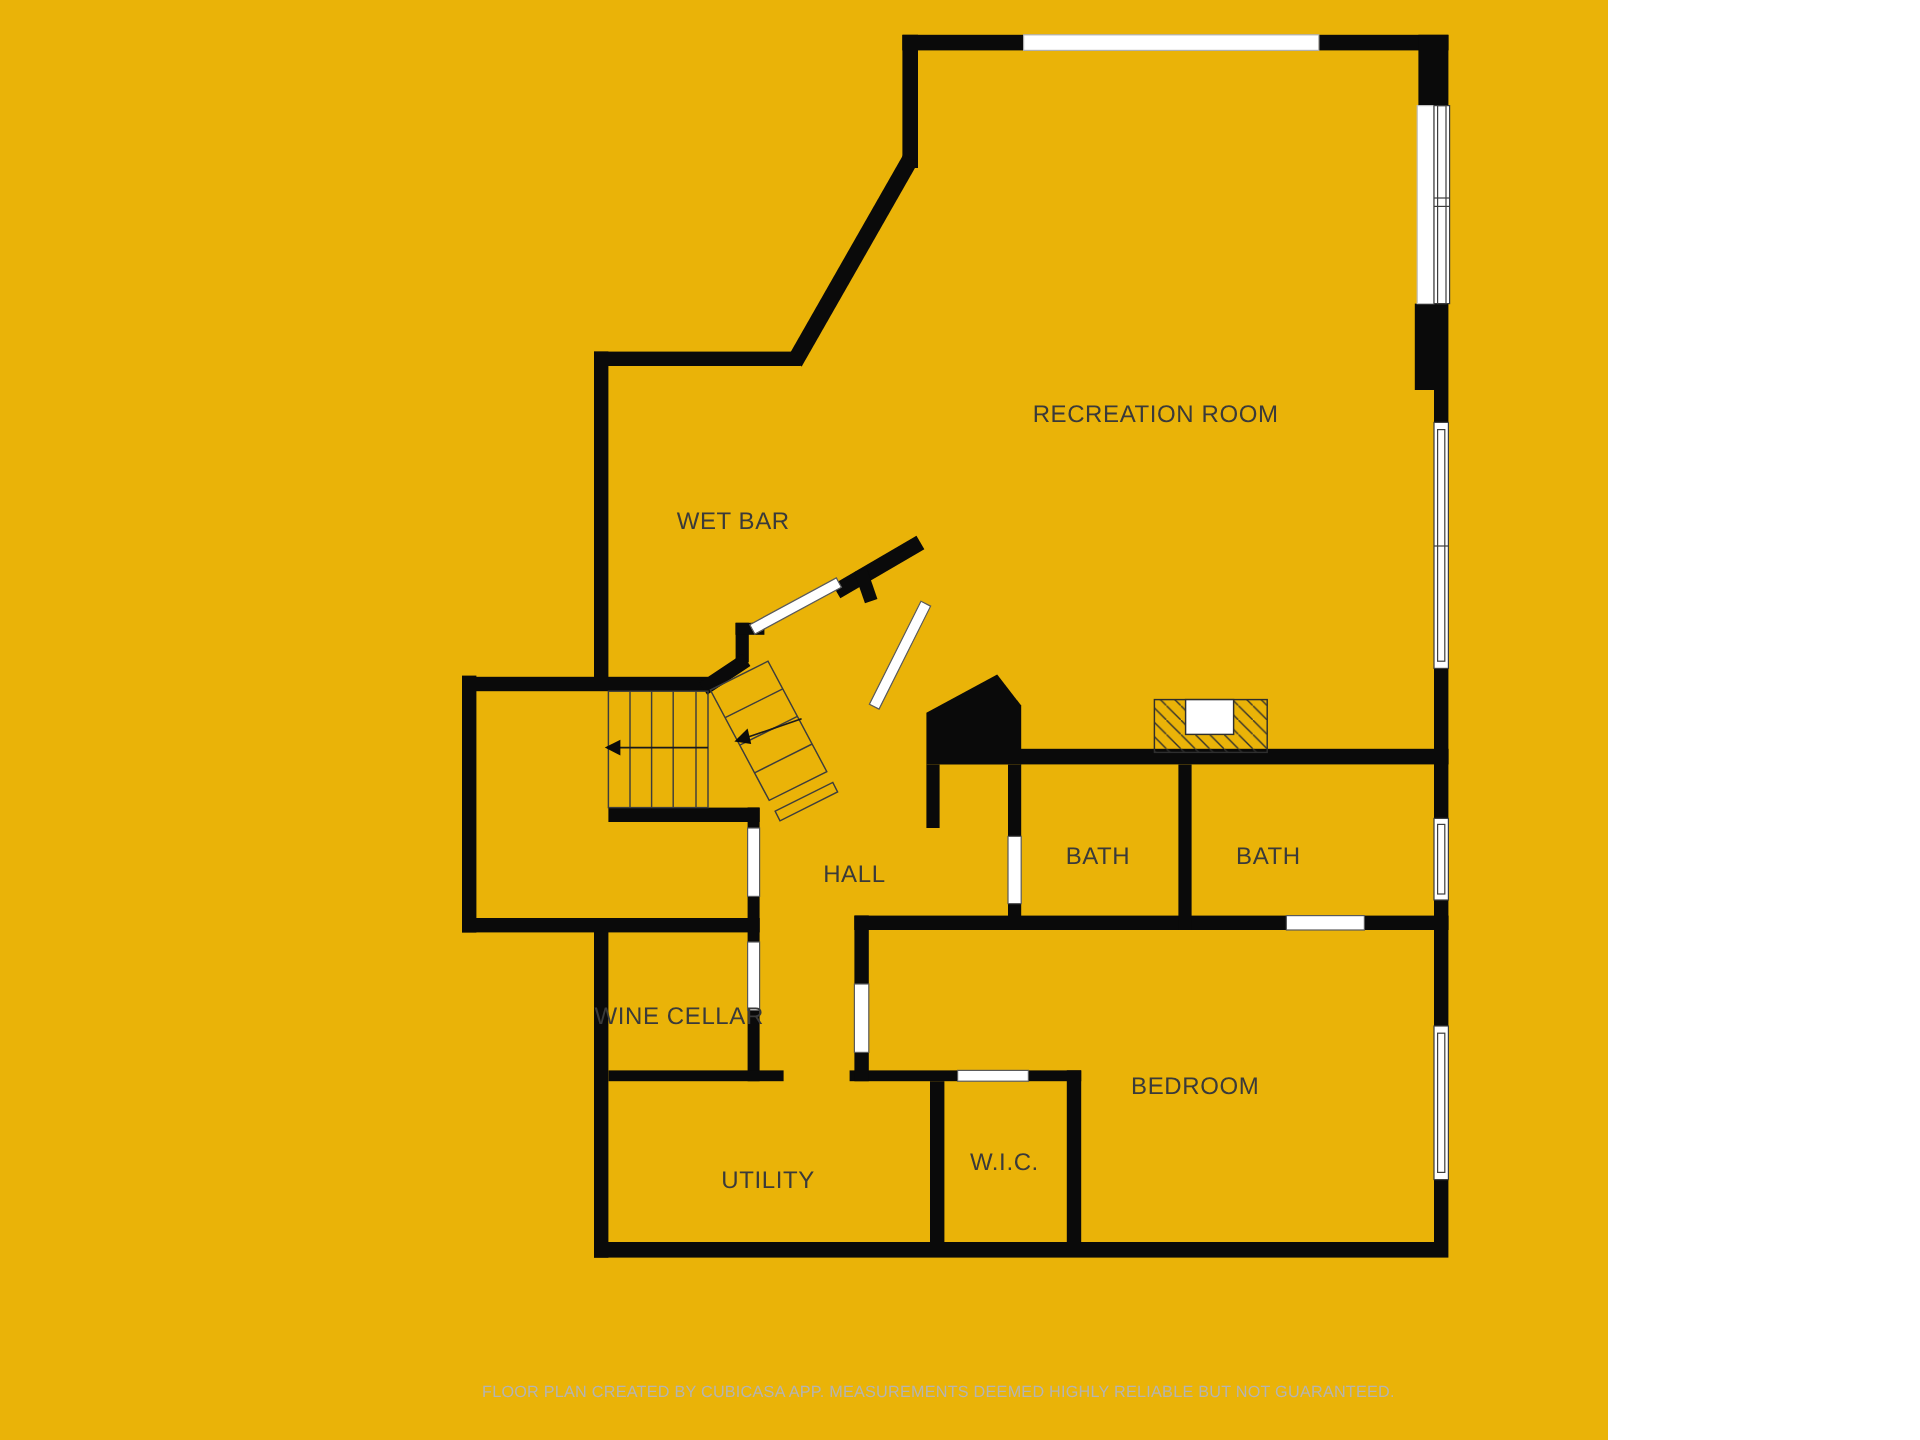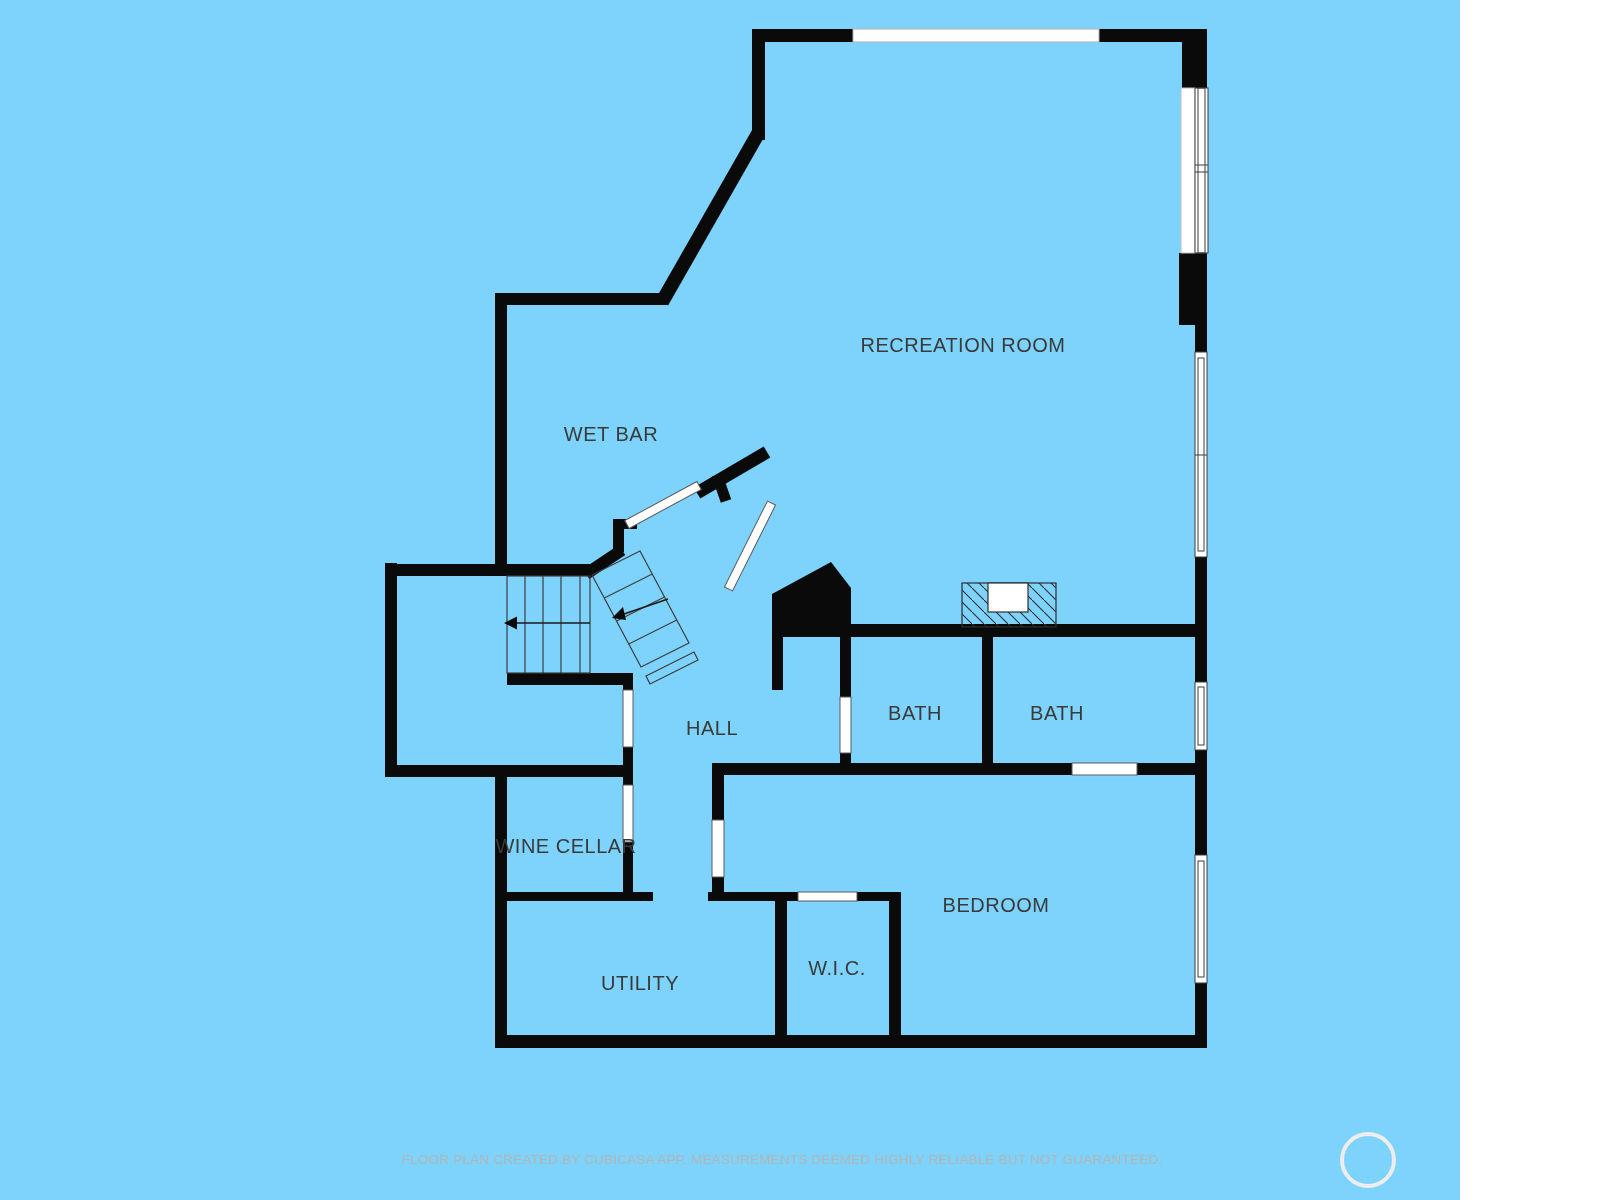--- a/index.html
+++ b/index.html
@@ -3,23 +3,23 @@
 <meta charset="utf-8">
 <style>
   html, body {
     margin: 0;
     padding: 0;
     background: #ffffff;
     font-family: "Liberation Sans", sans-serif;
   }
   .stage {
     position: relative;
-    width: 1460px;
+    width: 1340px;
     height: 1200px;
-    background: #7dd3fc;
+    background: #eab308;
     overflow: hidden;
   }
   svg { display: block; }
   .room-label {
     fill: #3a3a3a;
     font-size: 20px;
     letter-spacing: 0.5px;
     font-family: "Liberation Sans", sans-serif;
   }
   .footer-label {

